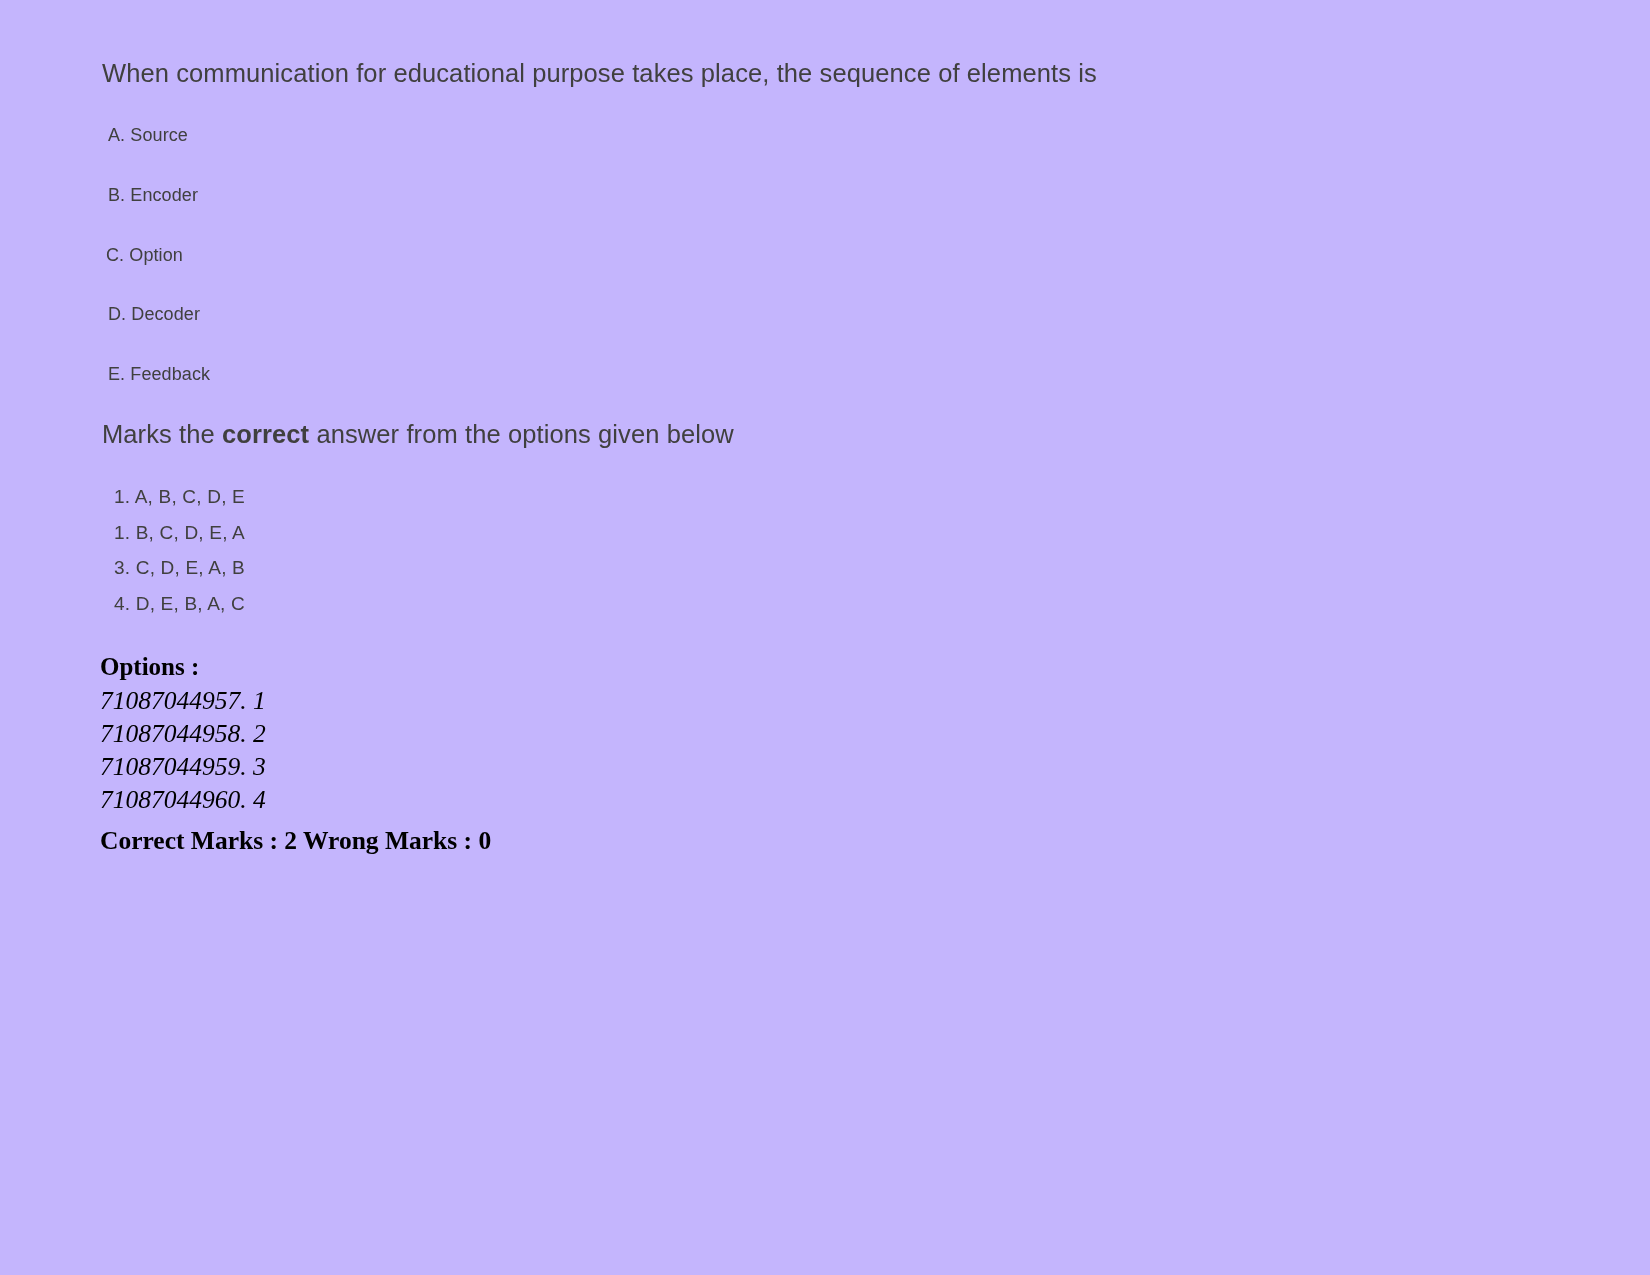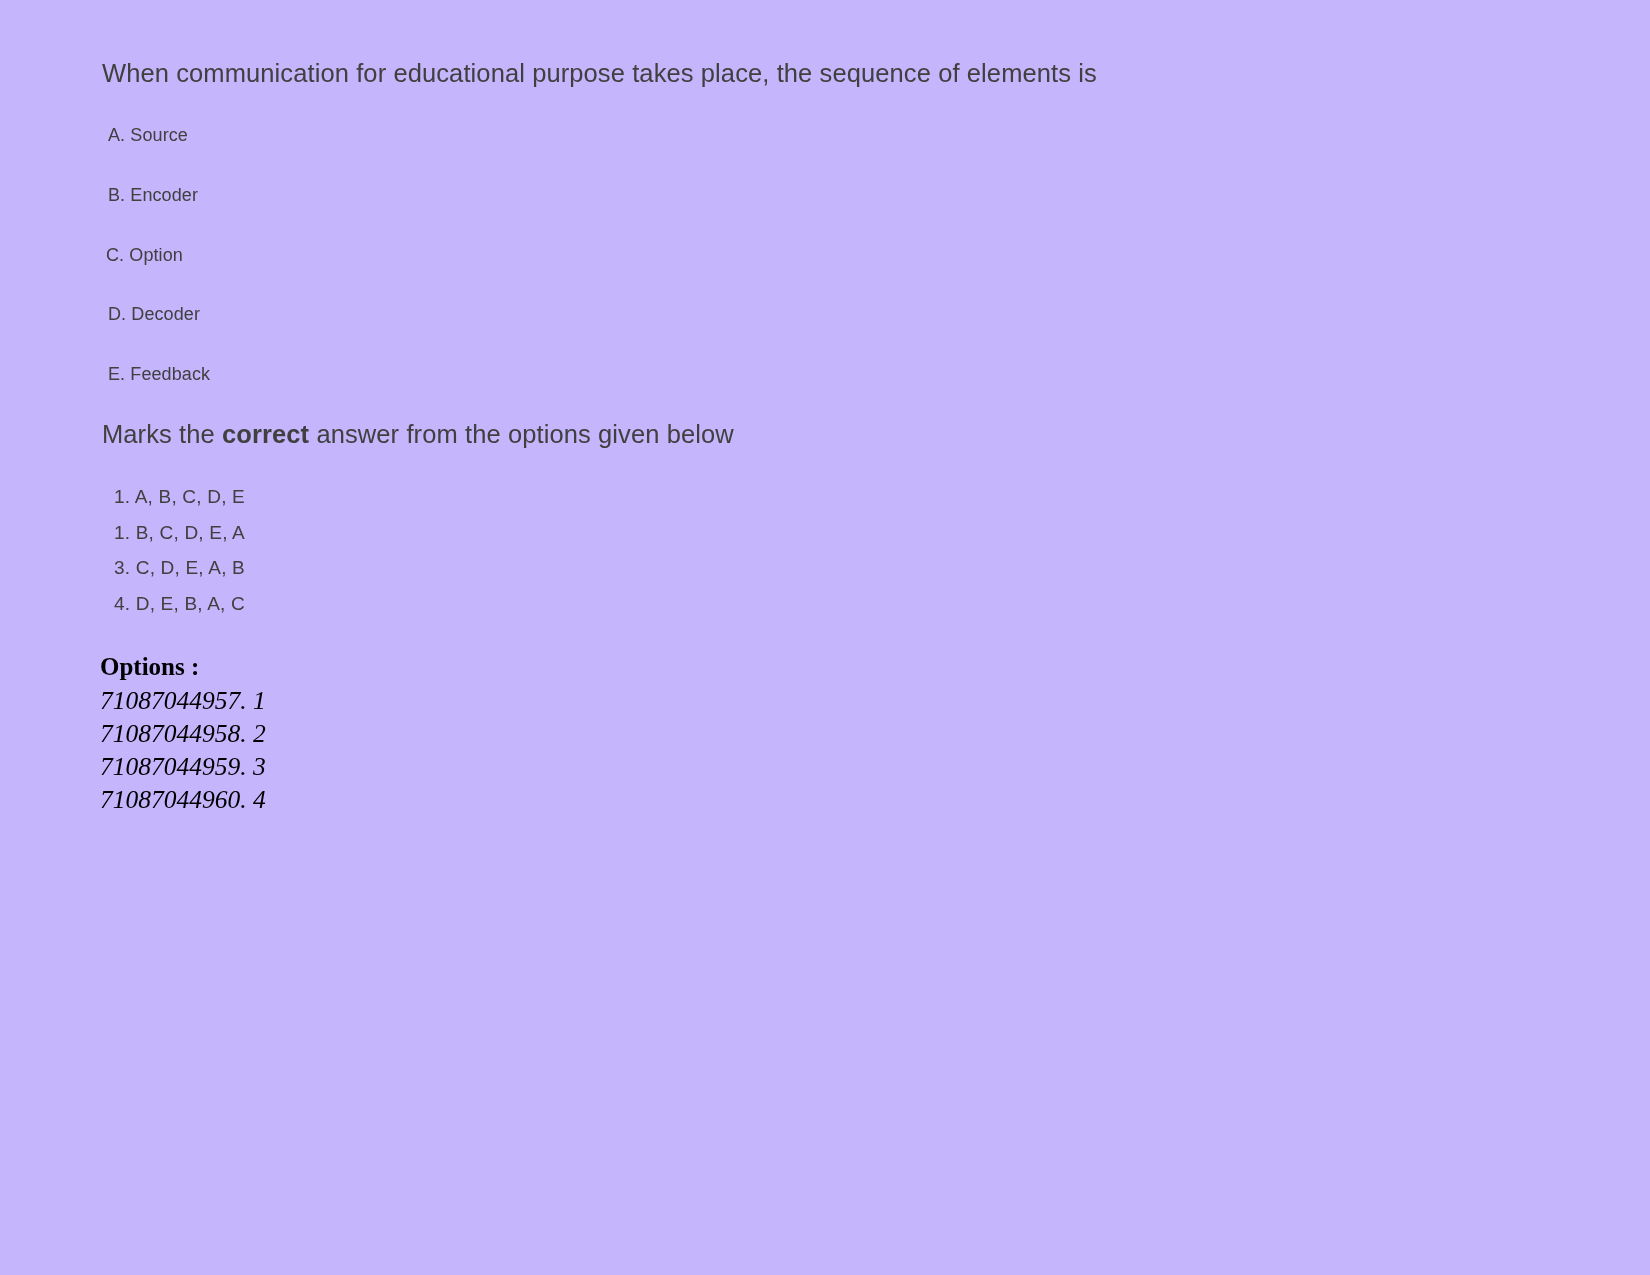--- a/index.html
+++ b/index.html
@@ -151,16 +151,17 @@
 
     <div class="serif options-block">
       <div class="options-label">Options :</div>
       <div class="option-row">71087044957. 1</div>
       <div class="option-row">71087044958. 2</div>
       <div class="option-row">71087044959. 3</div>
       <div class="option-row">71087044960. 4</div>
     </div>
 
     <div class="serif meta">
+      <p class="meta-para">Correct Marks : 2 Wrong Marks : 0</p>
     </div>
 
   </div>
 </div>
 
 </body></html>

